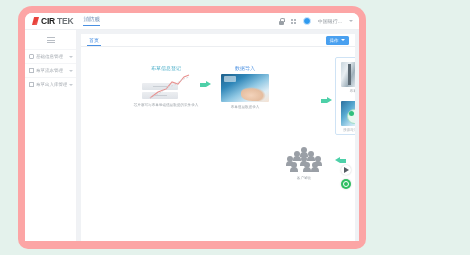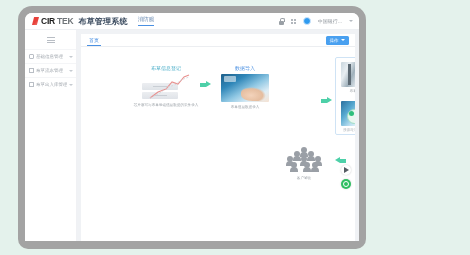--- a/index.html
+++ b/index.html
@@ -8,21 +8,21 @@
     font-family: "Liberation Sans", "DejaVu Sans", sans-serif;
     overflow: hidden;
   }
   body { background: #e4f2ec; position: relative; }
 
   
   .device-frame {
     position: absolute;
     left: 18px; top: 6px;
     width: 348px; height: 243px;
-    background: #a3a3a3;
+    background: #fca5a5;
     border-radius: 14px 14px 10px 10px;
     padding: 7px 7px 8px 7px;
   }
   .device-screen {
     width: 100%; height: 100%;
     background: #ffffff;
     border-radius: 7px 7px 0 0;
     overflow: hidden;
     position: relative;
     display: flex;
@@ -382,21 +382,20 @@
 <body>
 
 <div class="device-frame">
   <div class="device-screen">
 
     <div class="topbar">
       <div class="brand">
         <span class="brand-mark"></span>
         <span class="brand-cir">CIR</span>
           <span class="brand-tek">TEK</span>
-        <span class="brand-title">布草管理系统</span>
       </div>
       <div class="top-tab">消防服</div>
 
       <div class="topbar-right">
         <span class="ic-lock"></span>
         <span class="ic-grid">
             <i></i>
             <i></i>
             <i></i>
             <i></i>

